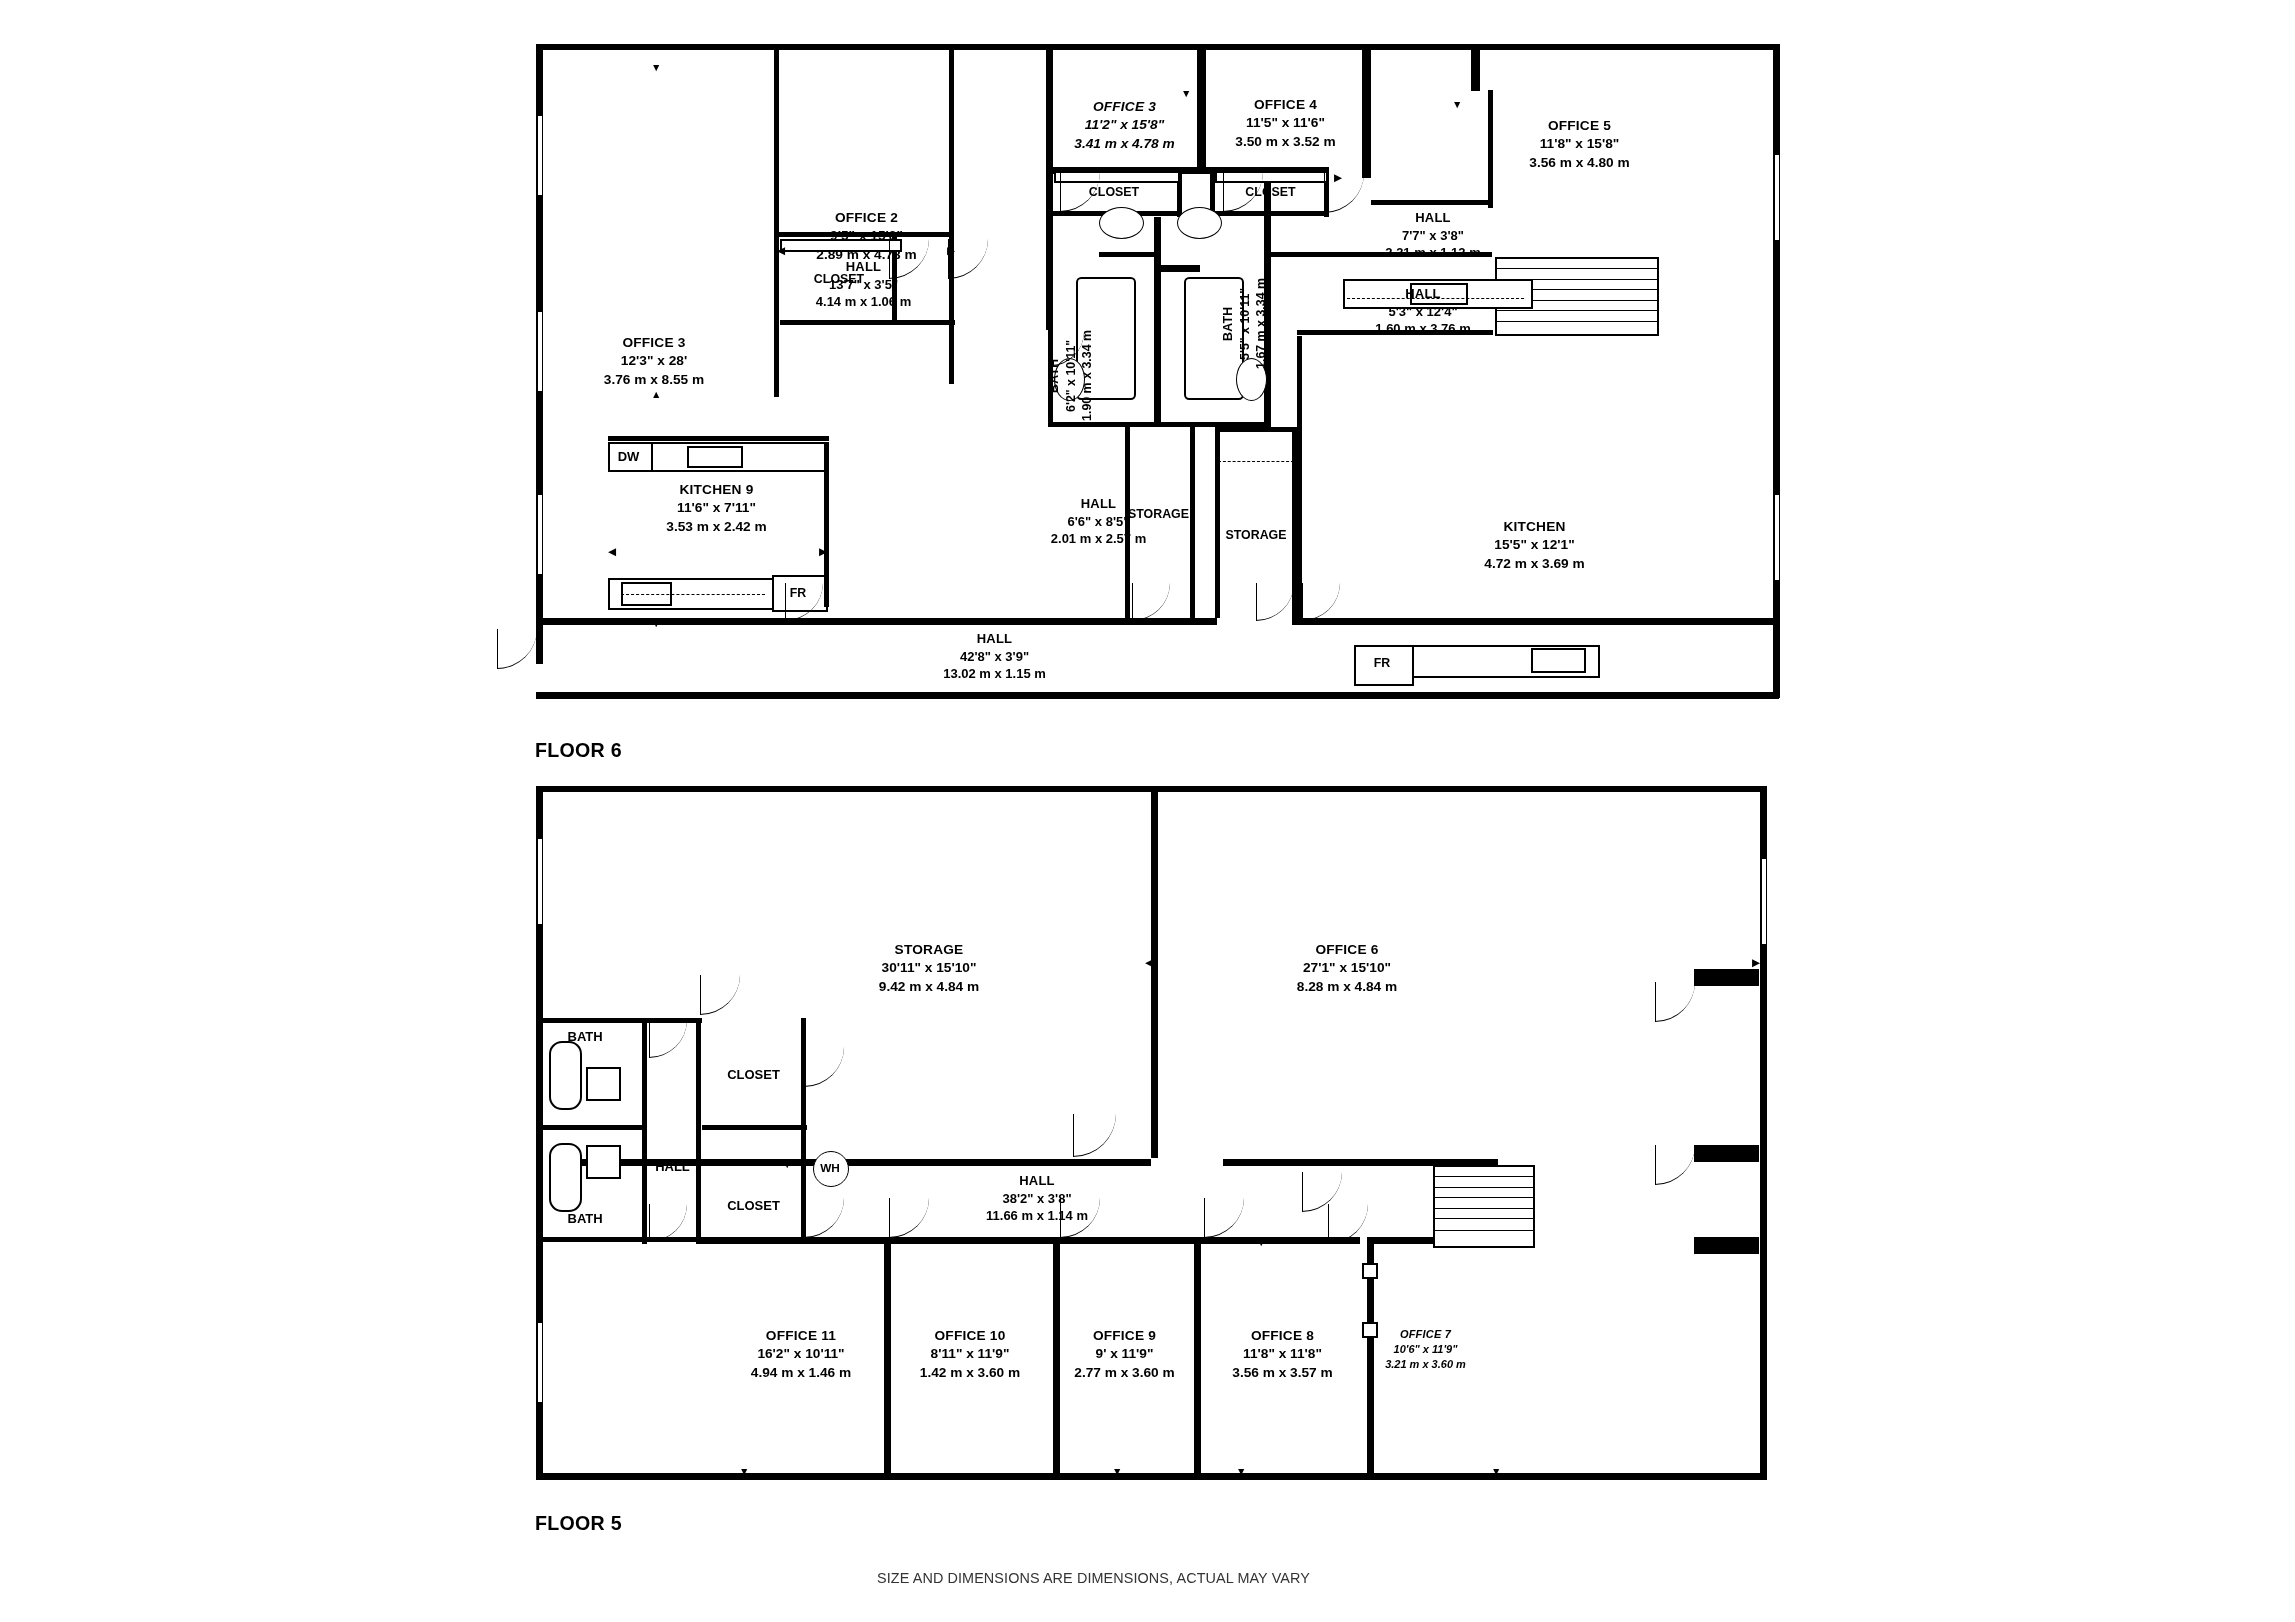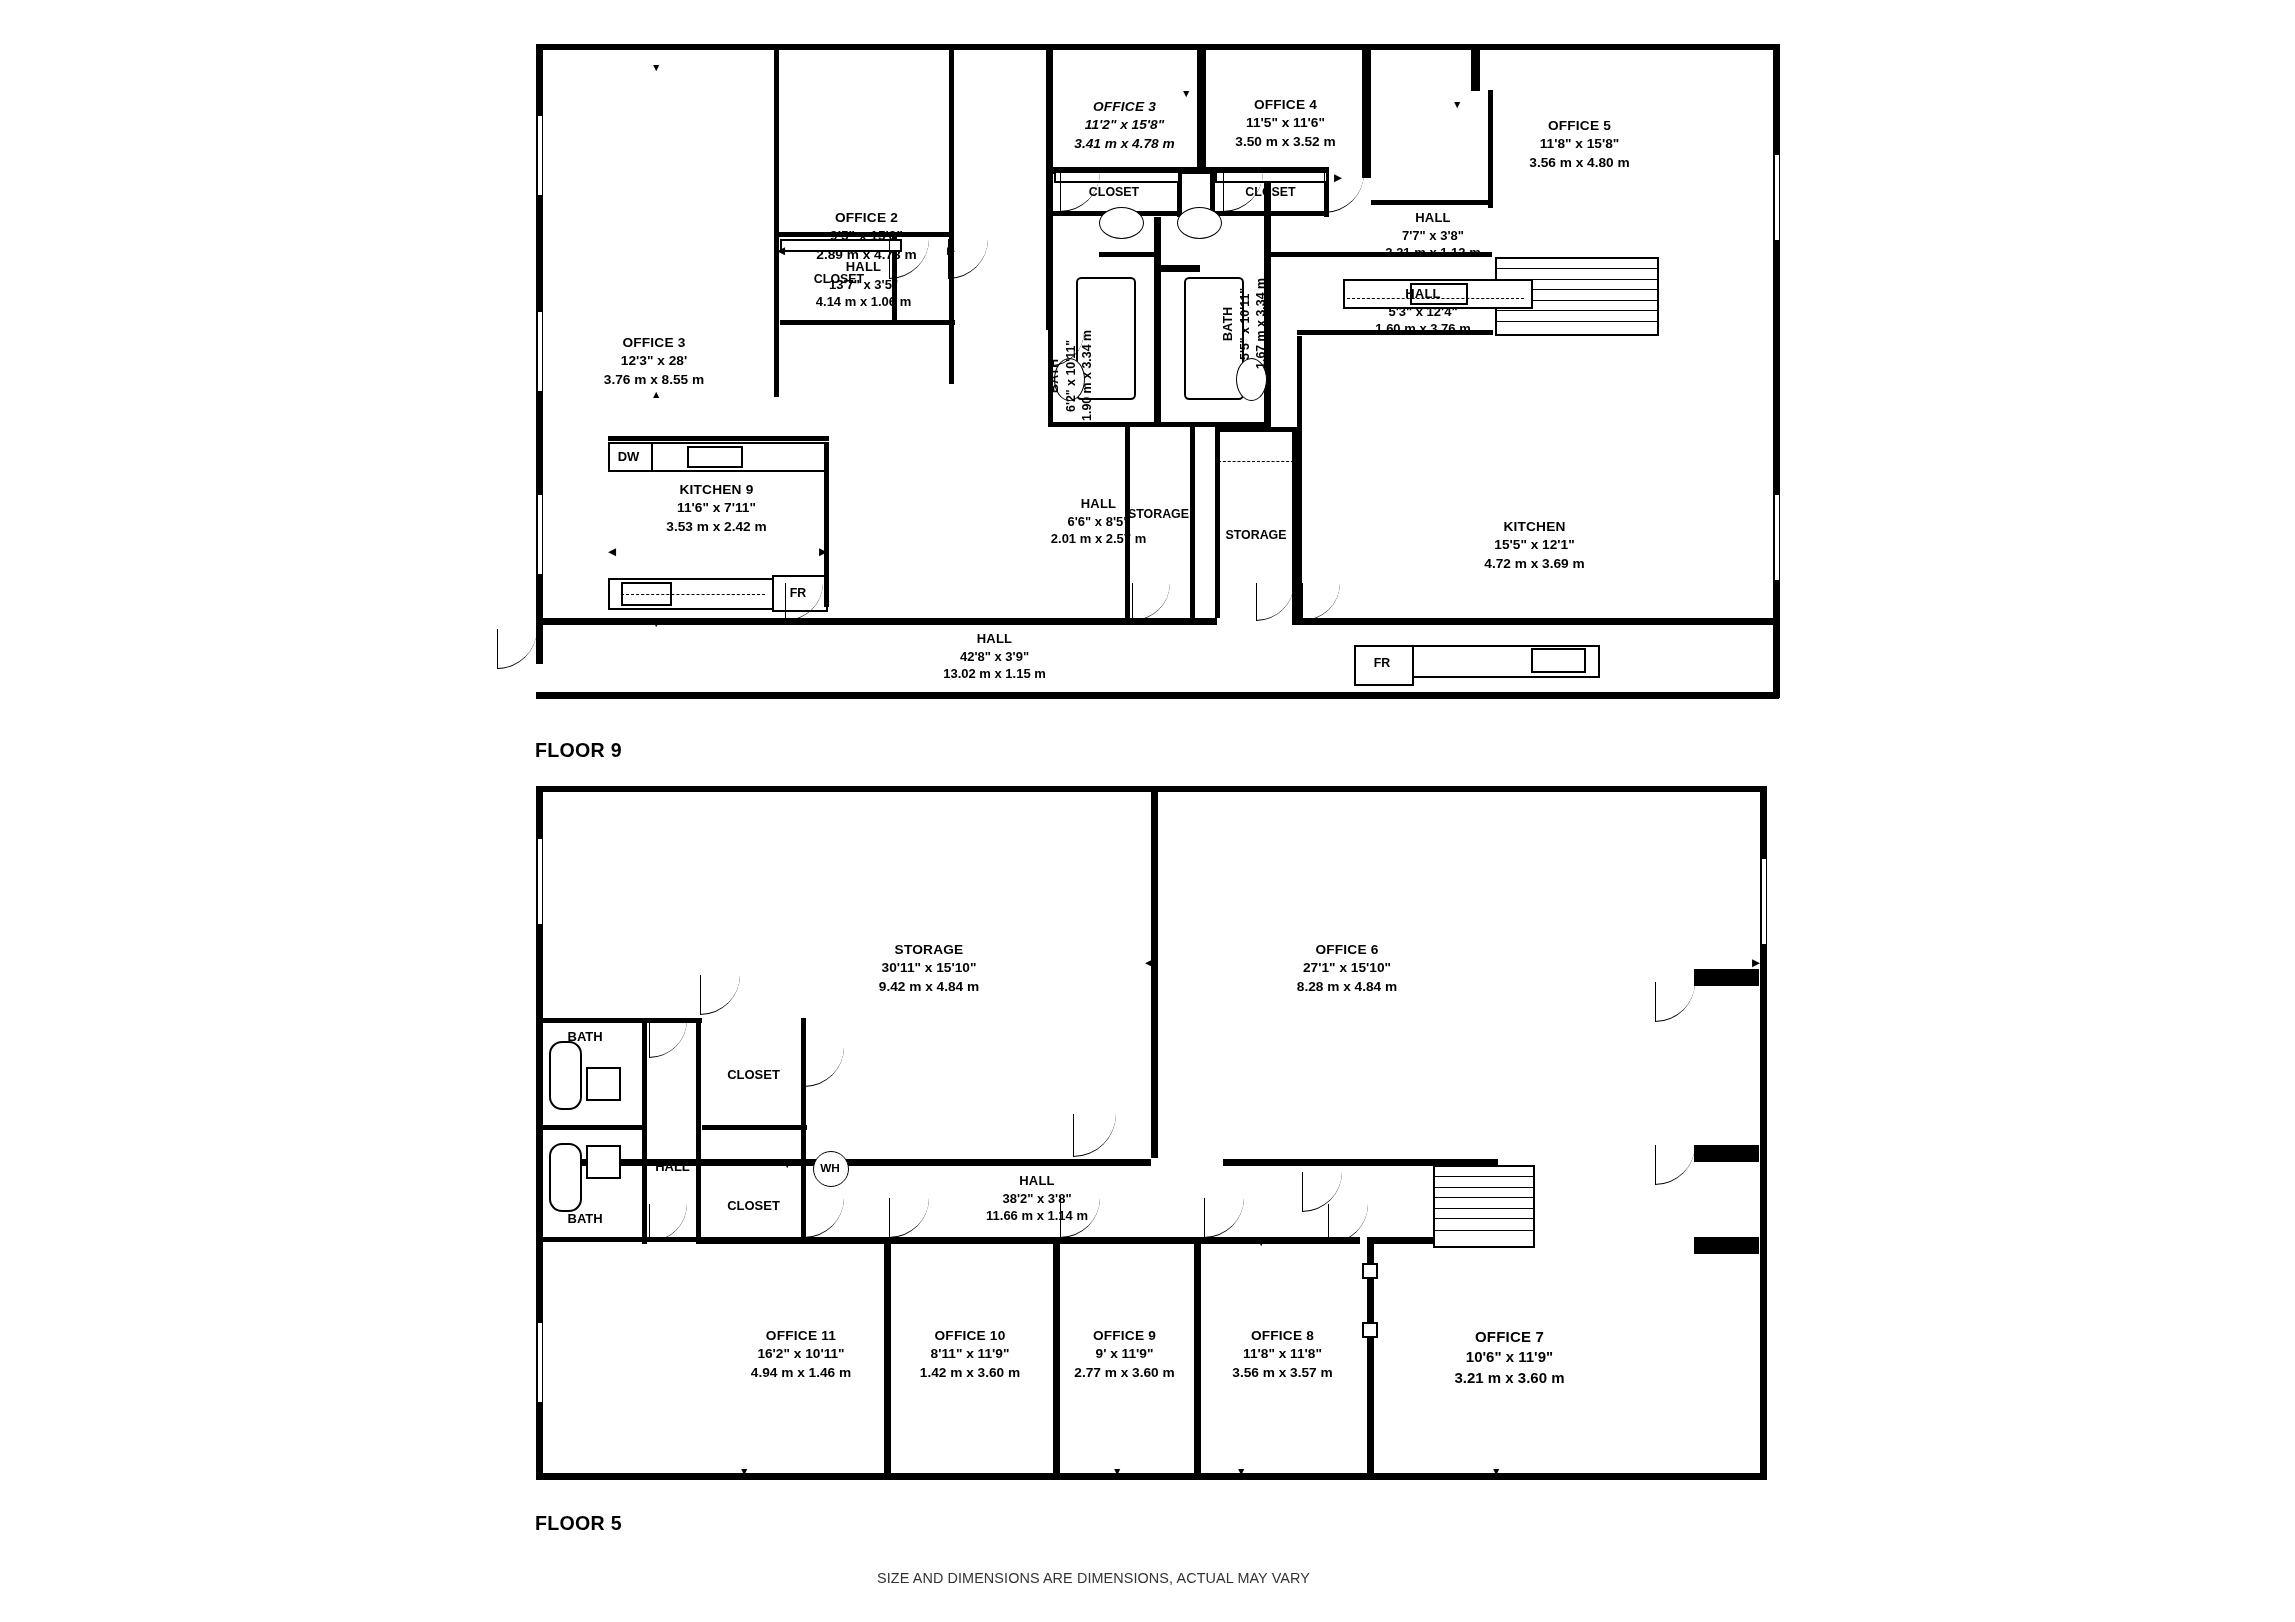--- a/index.html
+++ b/index.html
@@ -221,21 +221,21 @@
       <div class="d1">6'2" x 10'11"</div>
       <div class="d2">1.90 m x 3.34 m</div>
   </div>
   <div class="room vert" style="left:697px;top:242px;width:85px;font-size:12.4px;">
     <div class="nm">BATH</div>
       <div class="d1">5'5" x 10'11"</div>
       <div class="d2">1.67 m x 3.34 m</div>
   </div>
 </div>
 
-<div class="f-lbl" style="left:535px;top:739px;">FLOOR 9</div>
+<div class="f-lbl" style="left:535px;top:739px;">FLOOR 6</div>
 
 <div class="plan" id="floor1" style="left:523px;top:779px;width:1263px;height:713px;">
 
   <div class="w" style="left:13px;top:6.5px;width:1230px;height:6.5px;"></div>
   <div class="w" style="left:13px;top:6.5px;width:6.5px;height:694px;"></div>
   <div class="w" style="left:1237px;top:6.5px;width:6.5px;height:694px;"></div>
   <div class="w" style="left:13px;top:694px;width:1230px;height:6.5px;"></div>
 
   <div class="fixt-l" style="left:14.4px;top:59px;width:3.9px;height:85px;"></div>
   <div class="fixt-l" style="left:14.4px;top:543px;width:3.9px;height:79px;"></div>
@@ -319,21 +319,21 @@
   <div class="room" style="left:308px;top:162px;width:196px;font-size:13.7px;">
     <div class="nm">STORAGE</div>
       <div class="d1">30'11" x 15'10"</div>
       <div class="d2">9.42 m x 4.84 m</div>
   </div>
   <div class="room" style="left:726px;top:162px;width:196px;font-size:13.7px;">
     <div class="nm">OFFICE 6</div>
       <div class="d1">27'1" x 15'10"</div>
       <div class="d2">8.28 m x 4.84 m</div>
   </div>
-  <div class="room" style="left:908px;top:548px;width:157px;font-size:15px;">
+  <div class="room" style="left:824px;top:548px;width:157px;font-size:11px;font-style:italic;">
     <div class="nm">OFFICE 7</div>
       <div class="d1">10'6" x 11'9"</div>
       <div class="d2">3.21 m x 3.60 m</div>
   </div>
   <div class="room" style="left:681px;top:548px;width:157px;font-size:13.7px;">
     <div class="nm">OFFICE 8</div>
       <div class="d1">11'8" x 11'8"</div>
       <div class="d2">3.56 m x 3.57 m</div>
   </div>
   <div class="room" style="left:527px;top:548px;width:149px;font-size:13.7px;">

